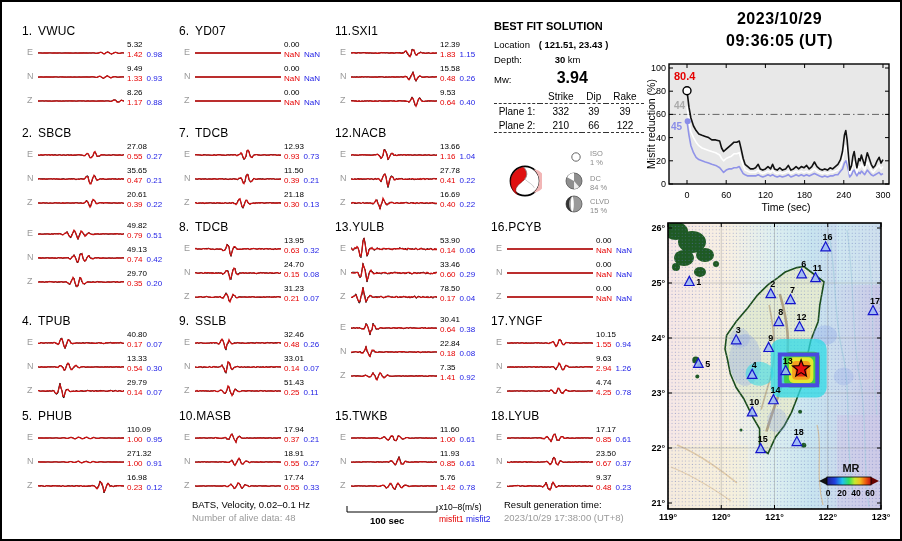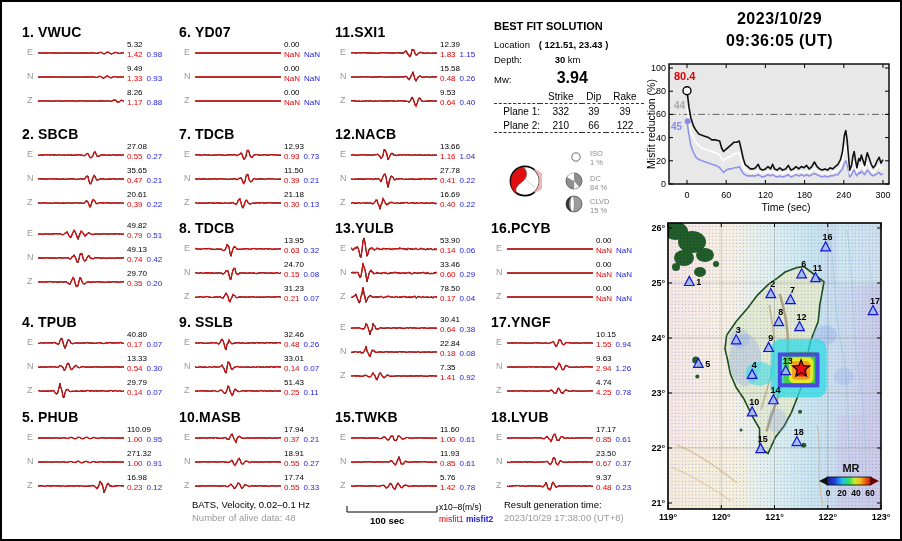--- a/index.html
+++ b/index.html
@@ -1,56 +1,56 @@
 <!DOCTYPE html>
 <html><head>
 <meta charset="utf-8">
 <style>
   html,body{margin:0;padding:0;background:#fff;}
   .page{position:relative;width:902px;height:541px;background:#fff;border:2px solid #000;
         box-sizing:border-box;font-family:"Liberation Sans","DejaVu Sans",sans-serif;color:#000;overflow:hidden;}
   text{font-family:"Liberation Sans","DejaVu Sans",sans-serif;}
   
   .station{position:absolute;width:154px;}
-  .st-head{font-size:14px;font-weight:bold;height:15px;letter-spacing:.2px;}
+  .st-head{font-size:12px;font-weight:normal;height:15px;letter-spacing:.2px;}
   .st-num{display:inline-block;min-width:16px;}
   .chan{position:relative;height:24px;}
   .chan .lbl{position:absolute;left:5px;top:8px;font-size:9px;color:#9a9a9a;}
   .chan svg{position:absolute;left:16px;top:0;}
   .vals{position:absolute;left:105px;top:1px;font-size:8px;line-height:9.5px;white-space:nowrap;}
   .v1{color:#000;}
   .v2{color:#e50000;}
   .v3{color:#2222e5;margin-left:4px;}
   
   .bestfit{position:absolute;left:492px;top:18px;width:162px;font-size:9.5px;}
   .bf-title{font-size:11px;font-weight:bold;margin-bottom:7px;}
   .bf-row{margin-bottom:4px;}
   .bf-lab{display:inline-block;min-width:42px;}
   .bf-bold{font-weight:bold;}
   .bf-mw{font-size:16px;font-weight:bold;margin-left:18px;}
   .bf-table{width:150px;border-collapse:collapse;font-size:10px;margin-top:2px;}
   .bf-table td,.bf-table th{padding:1.5px 0;text-align:center;font-weight:normal;}
-  .bf-table .rowlab{text-align:right;width:46px;}
+  .bf-table .rowlab{text-align:center;width:46px;}
   .bf-table thead th{border-bottom:1px dashed #333;}
   .bf-table tr.last td{border-bottom:1px dashed #333;}
   .decomp{position:absolute;left:562px;top:146px;width:92px;}
   .dc-row{position:relative;height:23px;}
   .dc-ico{position:absolute;left:0;top:0;}
   .dc-lab{position:absolute;left:26px;top:1px;font-size:7.5px;color:#8a8a8a;line-height:9px;}
   
   .dt-title{position:absolute;left:655px;top:6px;width:245px;text-align:center;
             font-size:16px;font-weight:bold;line-height:22px;letter-spacing:.5px;}
   
   .misfit{position:absolute;left:645px;top:58px;}
   .mapbox{position:absolute;left:645px;top:213px;}
   
   .foot{position:absolute;font-size:9.5px;white-space:nowrap;}
   .gray{color:#9a9a9a;}
   .f-red{color:#e50000;}
-  .f-blue{color:#2222e5;font-weight:bold;}
+  .f-blue{color:#2222e5;}
 </style>
 </head>
 <body>
 
 <div class="page">
 
   <div id="stations">
       <div class="station" style="left: 20px; top: 22px;">
         <div class="st-head"><span class="st-num">1.</span><span>VWUC</span></div>
         <div class="chan">

